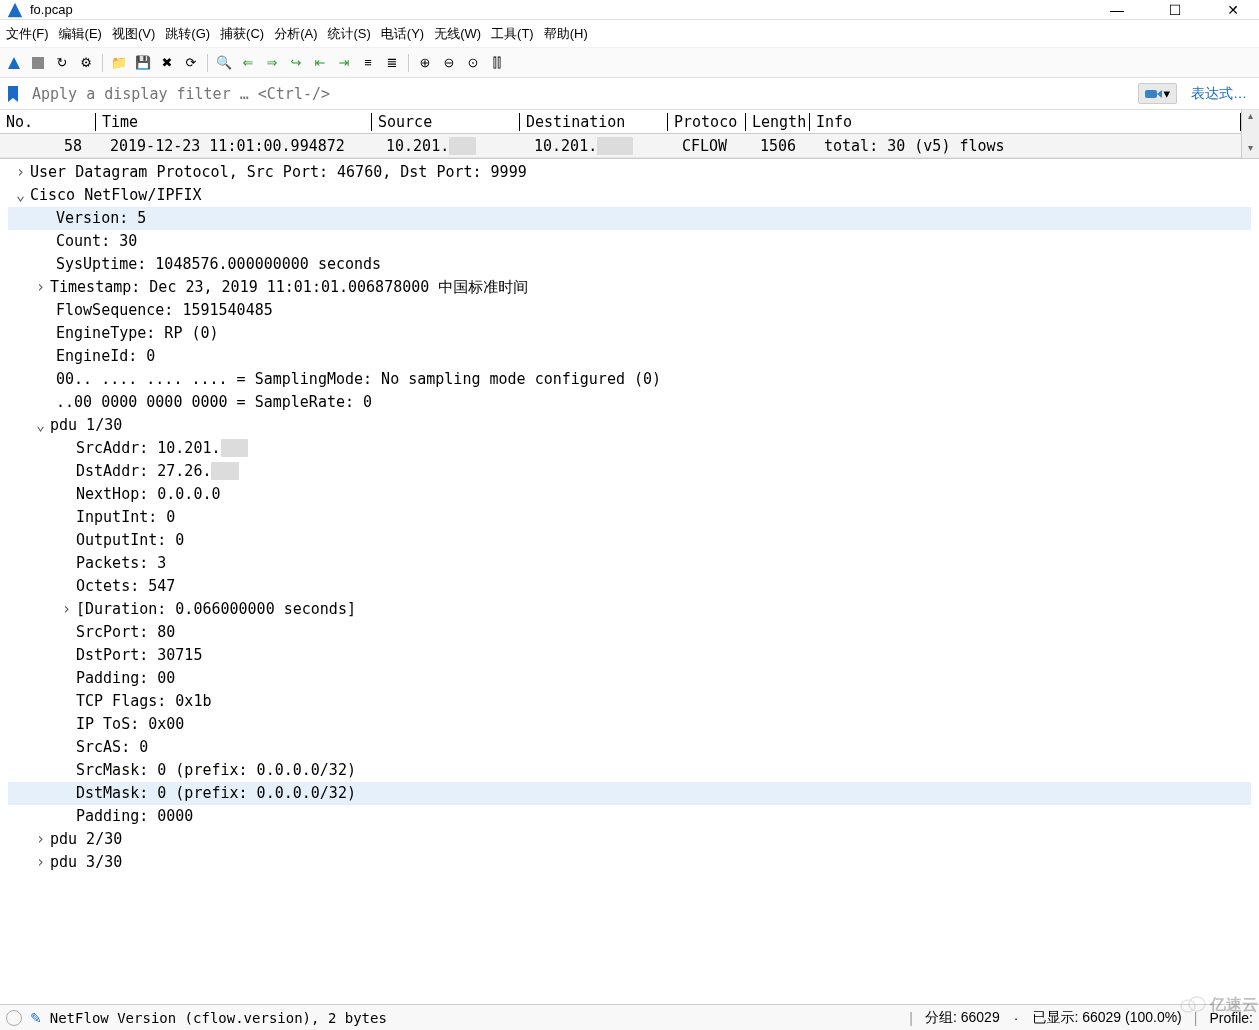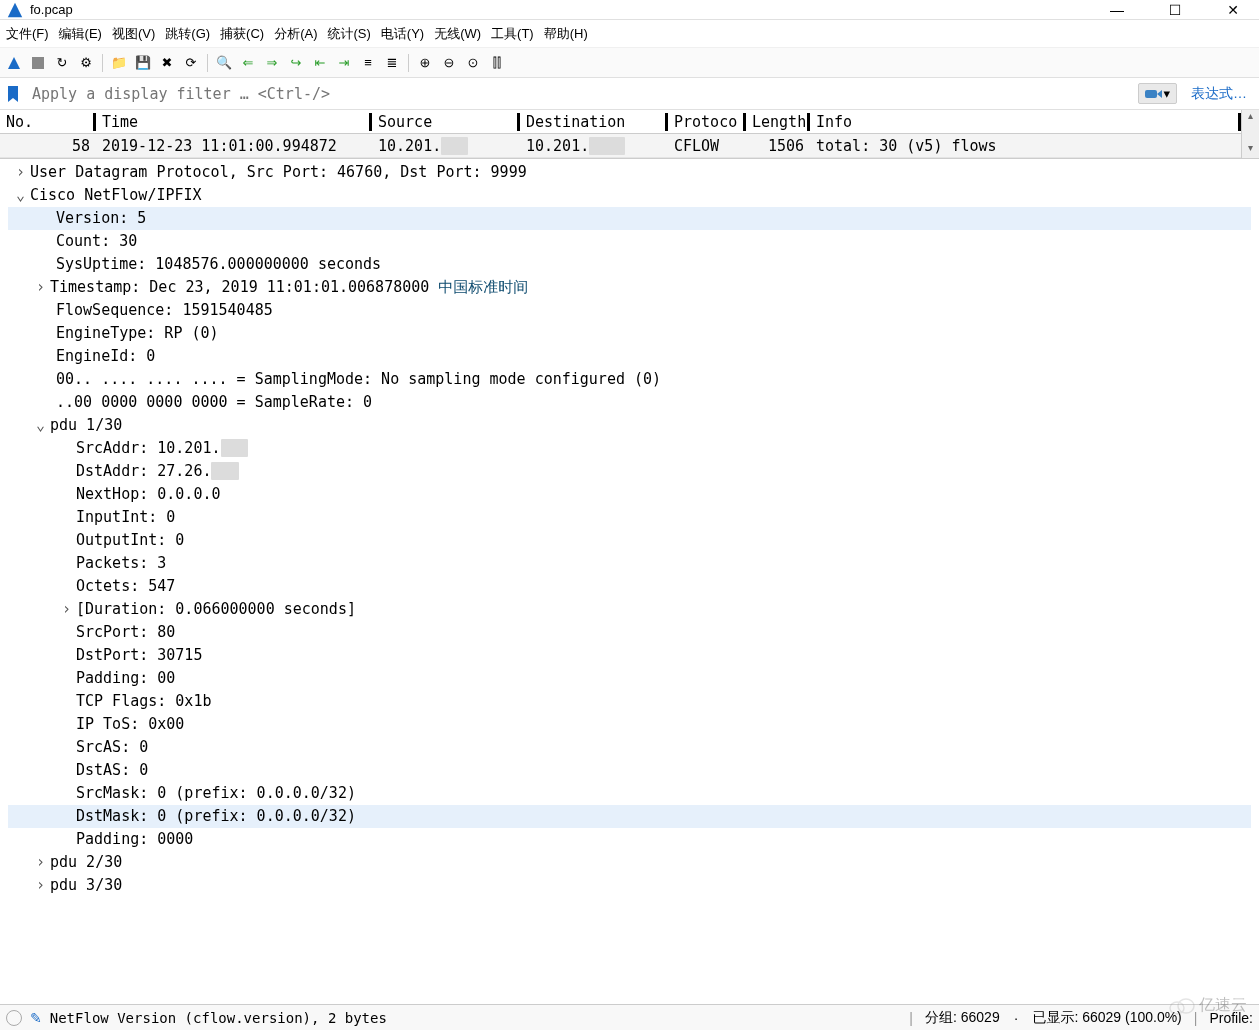--- a/index.html
+++ b/index.html
@@ -13,47 +13,47 @@
 .menubar .menu-item { cursor: pointer; }
 .toolbar { height: 30px; display: flex; align-items: center; padding: 0 4px; gap: 4px; border-bottom: 1px solid #e0e0e0; background: #fafafa; }
 .toolbar .tb-btn { width: 20px; height: 20px; display: flex; align-items: center; justify-content: center; cursor: pointer; border: 1px solid transparent; }
 .toolbar .tb-sep { width: 1px; height: 18px; background: #ccc; margin: 0 2px; }
 .filter-row { height: 32px; display: flex; align-items: center; padding: 2px 4px; border-bottom: 1px solid #e0e0e0; gap: 6px; }
 .filter-icon { width: 18px; height: 18px; display:flex; align-items:center; justify-content:center;}
 .filter-input { flex: 1; height: 26px; border: none; outline: none; font-family: Consolas, monospace; font-size: 15px; color: #888; padding: 0 4px; }
 .filter-suffix { background: #e9e9e9; border: 1px solid #ccc; border-radius: 2px; padding: 2px 6px; display: flex; align-items: center; cursor: pointer; }
 .expr-btn { color: #1a6bc7; cursor: pointer; padding: 0 8px; font-size: 14px; }
 .packet-header { height: 24px; display: flex; align-items: center; border-bottom: 1px solid #ccc; background: #fff; }
-.packet-header .col { border-right: 3px solid #000000; padding: 0 6px; font-family: Consolas, monospace; font-size: 15px; }
+.packet-header .col { border-right: 1px solid #000000; padding: 0 6px; font-family: Consolas, monospace; font-size: 15px; }
 .packet-row { height: 24px; display: flex; align-items: center; font-family: Consolas, monospace; font-size: 15px; background: #f4f4f4; border-bottom: 1px solid #e4e4e4; }
-.packet-row .cell { padding: 0 6px; }
+.packet-row .cell { padding: 0 14px; }
 .col-no { width: 96px; }
 .col-time { width: 276px; }
 .col-src { width: 148px; }
 .col-dst { width: 148px; }
 .col-proto { width: 78px; }
 .col-len { width: 64px; text-align: right; }
 .col-info { flex: 1; }
 .detail-pane { flex: 1; overflow: auto; font-family: Consolas, monospace; font-size: 15px; line-height: 23px; border-top: 1px solid #ccc; padding: 2px 8px; }
 .tree-row { white-space: pre; padding-left: 8px; cursor: pointer; }
 .tree-row.sel { background: #e6f0fb; }
-.tree-row.timestamp .cst { color: #0c4a6e; }
+.tree-row.timestamp .cst { color: #000000; }
 .tree-row .chev { display: inline-block; width: 14px; color: #555; }
 .indent-0 { padding-left: 8px; }
 .indent-1 { padding-left: 28px; }
 .indent-2 { padding-left: 48px; }
 .indent-3 { padding-left: 68px; }
 .statusbar { height: 26px; display: flex; align-items: center; border-top: 1px solid #ccc; background: #f8f8f8; font-size: 14px; padding: 0 6px; gap: 8px; }
 .statusbar .status-icon { width:16px; height:16px; border:1px solid #aaa; border-radius:50%; display:inline-block;}
 .statusbar .field { flex:1; font-family: Consolas, monospace; }
 .statusbar .sep { color:#999; margin:0 4px; }
 .redacted { background:#dcdcdc; color:transparent; user-select:none; border-radius:1px;}
 .scrollbar-corner-buttons{width:18px; background:#efefef; display:flex; flex-direction:column; justify-content:space-between; border-left:1px solid #ccc;}
 .scrollbar-corner-buttons div{height:16px; text-align:center; font-size:10px; color:#666;}
-.watermark { position:absolute; right:12px; bottom:14px; opacity:0.25; font-size:16px; display:flex; align-items:center; gap:4px;}
+.watermark { position:absolute; right:1px; bottom:14px; opacity:0.25; font-size:16px; display:flex; align-items:flex-start; gap:4px;font-weight:bold;}
 </style>
 </head>
 <body>
 
 <div class="titlebar">
   <svg class="app-icon" viewBox="0 0 20 20">
       <polygon points="2,18 10,2 18,18" fill="#1a6bc7"></polygon>
     </svg>
   <span class="title">fo.pcap</span>
   <div class="win-btns">
@@ -172,21 +172,20 @@
   <div class="tree-row indent-3"><span>OutputInt: 0</span></div>
   <div class="tree-row indent-3"><span>Packets: 3</span></div>
   <div class="tree-row indent-3"><span>Octets: 547</span></div>
   <div class="tree-row" style="padding-left:54px;"><span class="chev">›</span><span>[Duration: 0.066000000 seconds]</span></div>
   <div class="tree-row indent-3"><span>SrcPort: 80</span></div>
   <div class="tree-row indent-3"><span>DstPort: 30715</span></div>
   <div class="tree-row indent-3"><span>Padding: 00</span></div>
   <div class="tree-row indent-3"><span>TCP Flags: 0x1b</span></div>
   <div class="tree-row indent-3"><span>IP ToS: 0x00</span></div>
   <div class="tree-row indent-3"><span>SrcAS: 0</span></div>
-  <div class="tree-row indent-3"><span>DstAS: 0</span></div>
   <div class="tree-row indent-3"><span>SrcMask: 0 (prefix: 0.0.0.0/32)</span></div>
   <div class="tree-row indent-3 sel"><span>DstMask: 0 (prefix: 0.0.0.0/32)</span></div>
   <div class="tree-row indent-3"><span>Padding: 0000</span></div>
   <div class="tree-row indent-1"><span class="chev">›</span><span>pdu 2/30</span></div>
   <div class="tree-row indent-1"><span class="chev">›</span><span>pdu 3/30</span></div>
 </div>
 
 <div class="statusbar">
   <span class="status-icon"></span>
   <span style="color:#1a6bc7;">✎</span>

